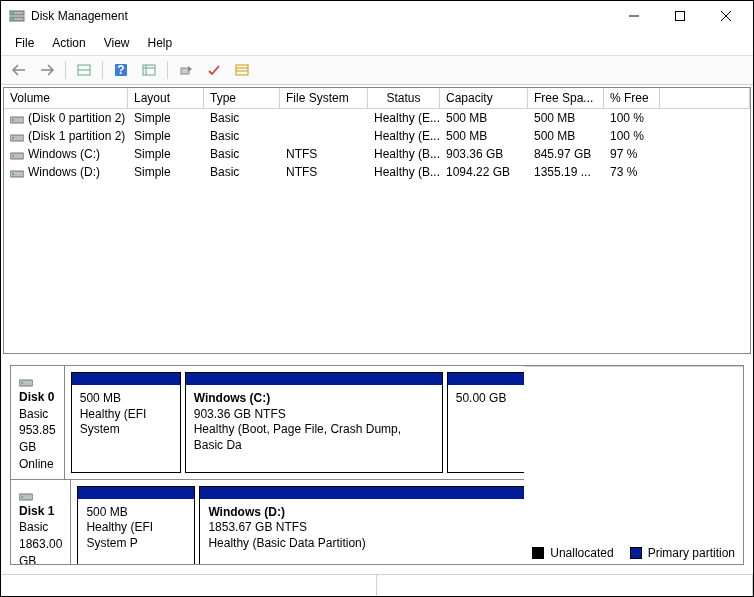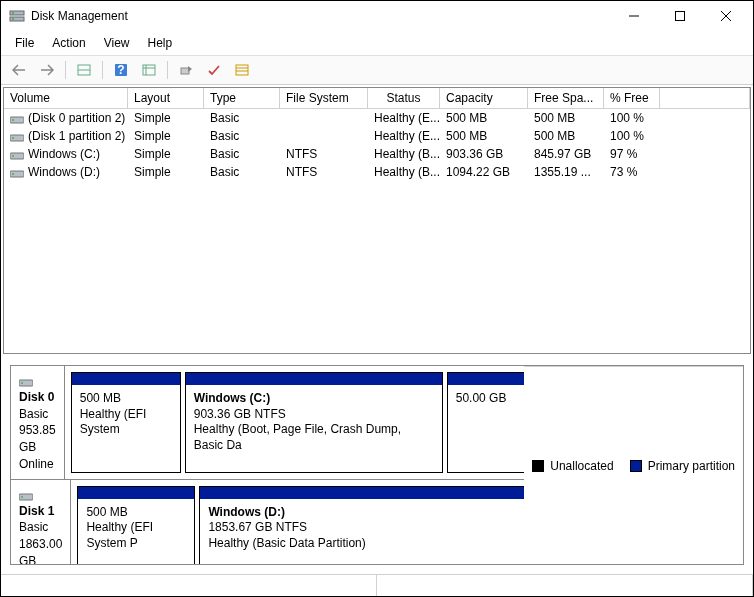--- a/index.html
+++ b/index.html
@@ -28,21 +28,21 @@
     .disk-row { display: flex; border-bottom: 1px solid #888; min-height: 88px; }
     .disk-info { width: 100px; padding: 6px 8px; border-right: 1px solid #888; background: #fff; font-size: 12px; line-height: 1.4; }
     .disk-info .dname { font-weight: bold; }
     .disk-info .dicon { display: inline-block; width: 16px; height: 10px; margin-right: 4px; vertical-align: middle; }
     .readonly-highlight { display: inline-block; border: 2px solid #d00; border-radius: 10px; padding: 0 4px; margin-left: -6px; }
     .partitions { flex: 1; display: flex; gap: 4px; padding: 6px 6px; }
     .part { flex: 0 0 auto; border: 1px solid #000; display: flex; flex-direction: column; background: #fff; }
     .part-bar { height: 12px; background: #001c96; }
     .part-body { padding: 6px 8px; font-size: 12px; line-height: 1.3; }
     .part-body .pname { font-weight: bold; }
-    .legend { border-top: 1px solid #d0d0d0; padding: 4px 8px; display: flex; align-items: center; gap: 16px; }
+    .legend { border-top: 1px solid #d0d0d0; padding: 4px 8px; display: flex; align-items: flex-end; gap: 16px; }
     .legend-item { display: flex; align-items: center; gap: 6px; font-size: 12px; }
     .legend-box { width: 12px; height: 12px; border: 1px solid #000; }
     .lb-black { background: #000; }
     .lb-blue { background: #001c96; }
     .status-area { height: 22px; border-top: 1px solid #d0d0d0; display: flex; }
     .status-cell { flex: 1; border-right: 1px solid #d0d0d0; }
     
     .c0 { width: 124px; }
     .c1 { width: 76px; }
     .c2 { width: 76px; }

